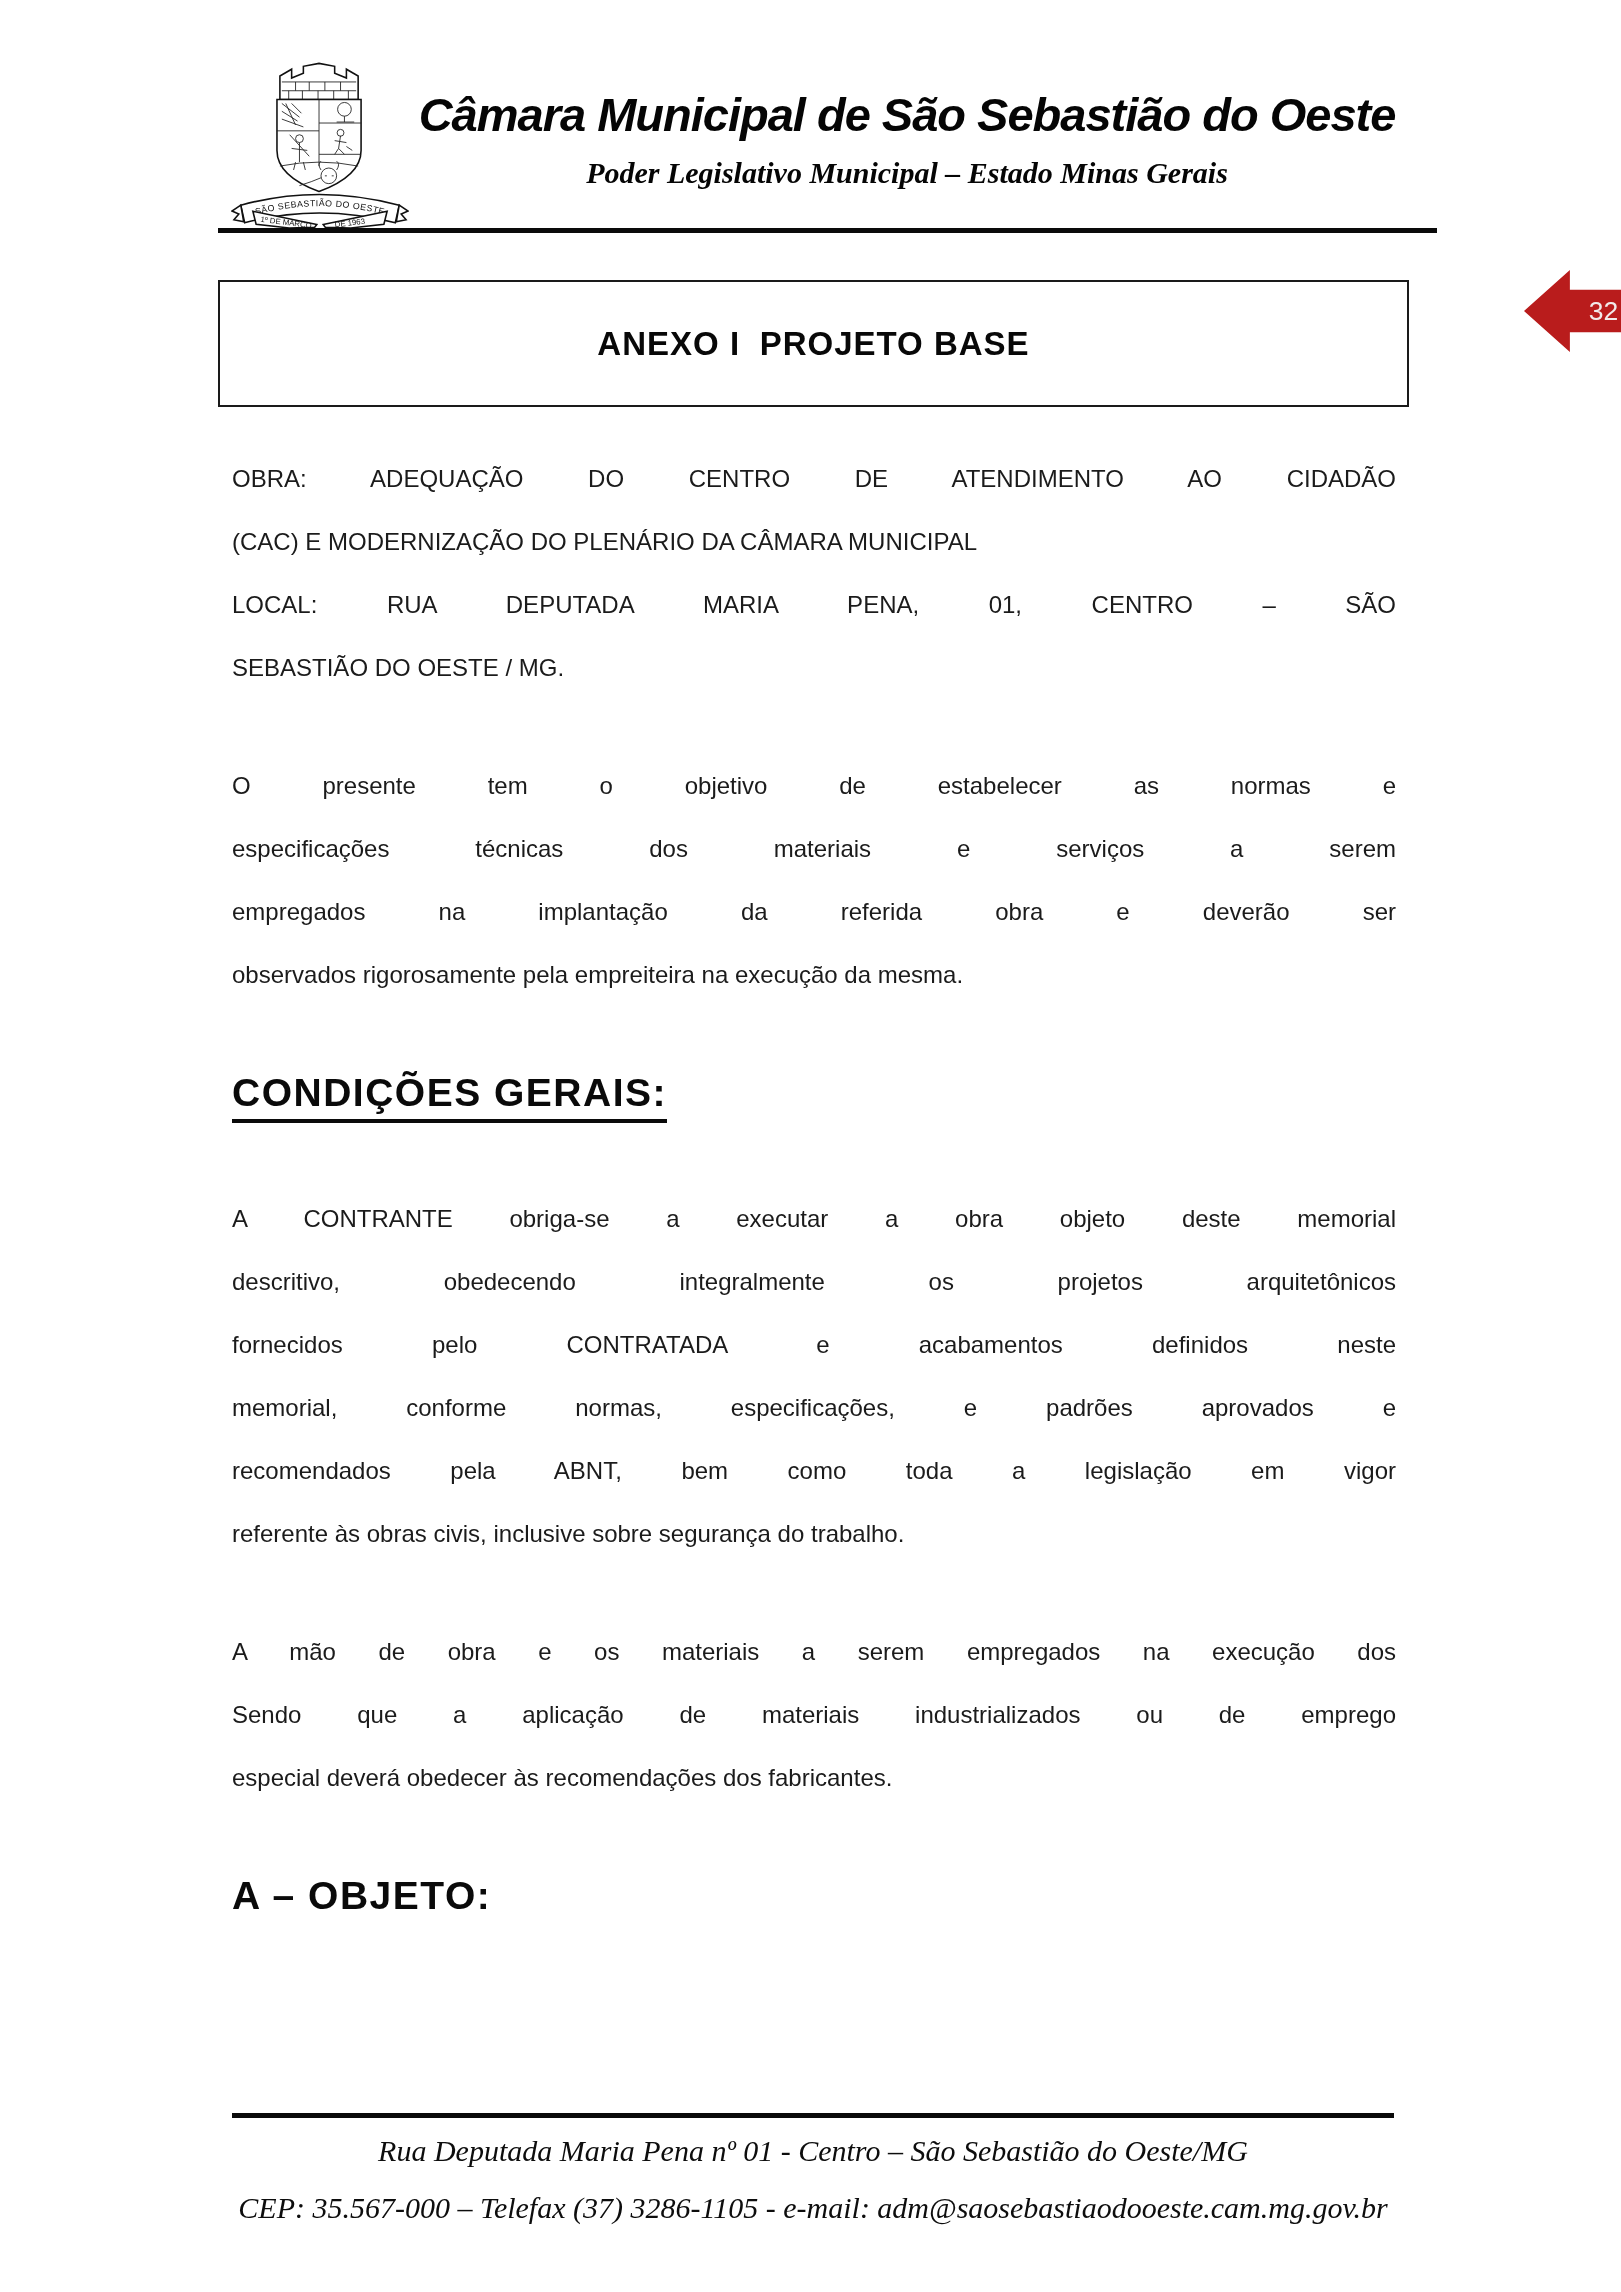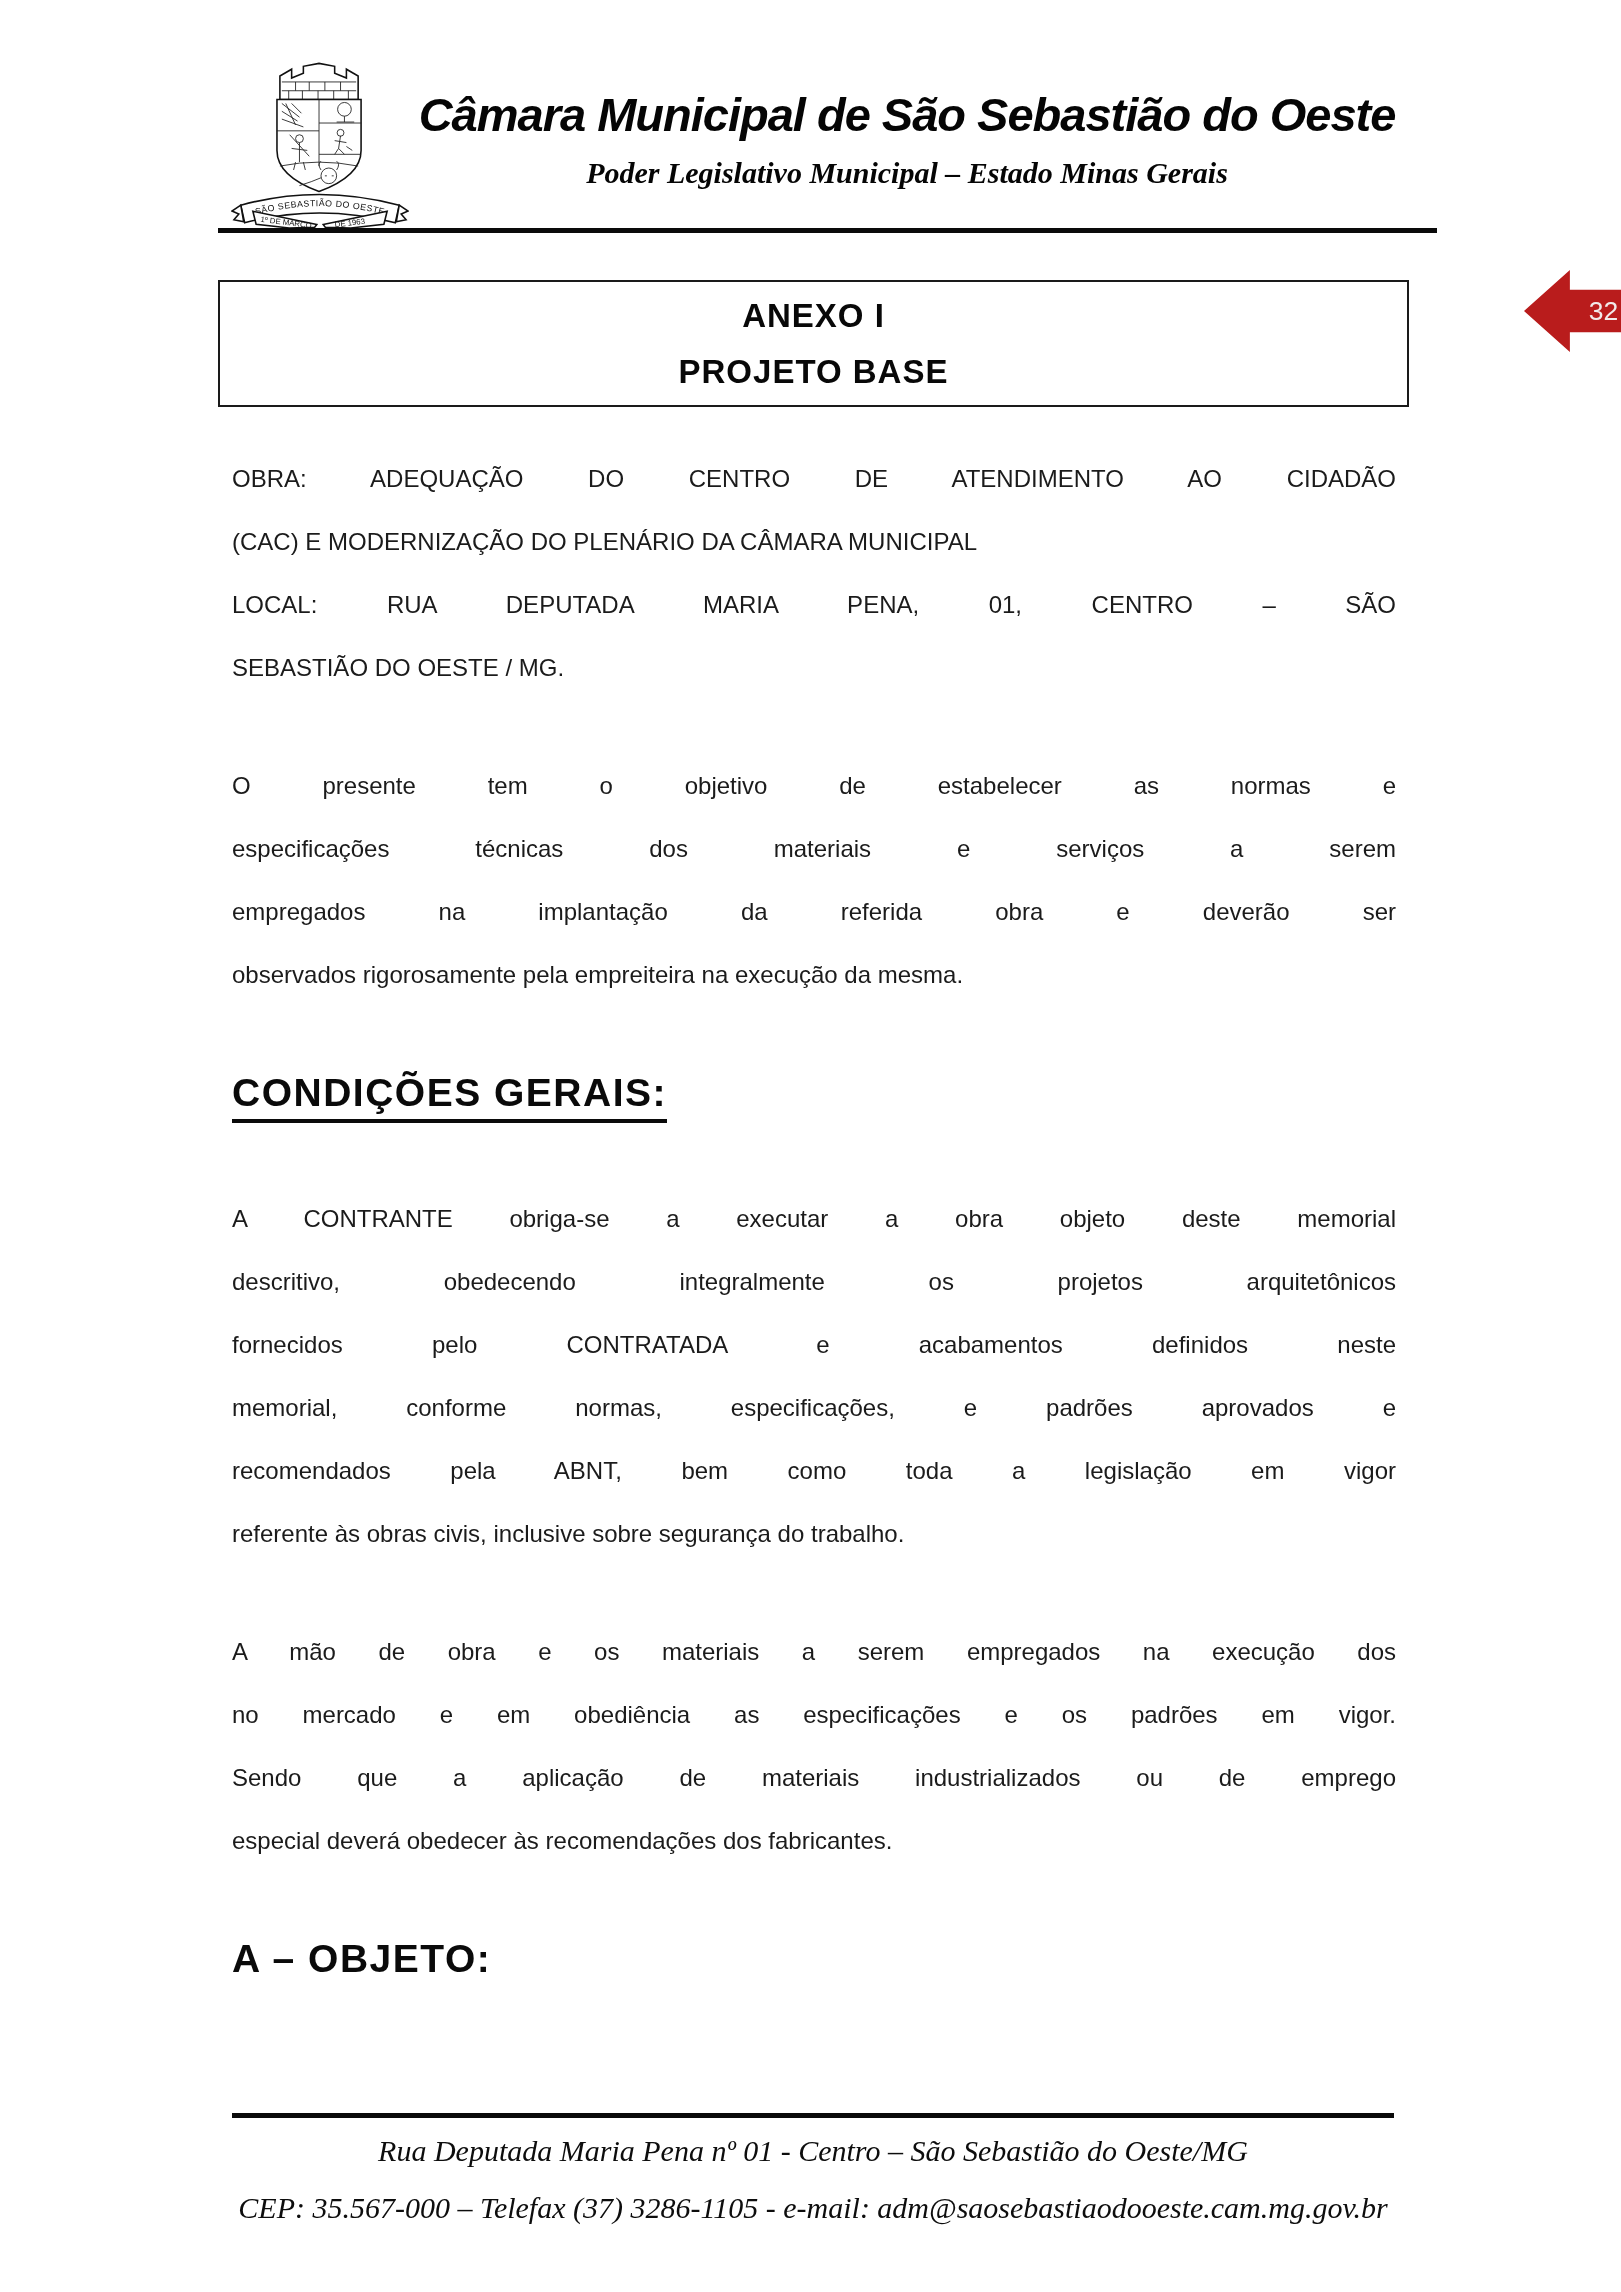--- a/index.html
+++ b/index.html
@@ -27,21 +27,21 @@
     font-style:italic;font-weight:bold;
     font-size:30px;line-height:43px;margin-top:5.9px;
     color:#050505;white-space:nowrap;
   }
   .header-rule{position:absolute;left:218px;top:228px;width:1219px;height:4.9px;background:#0a0a0a;}
 
   
   .title-box{
     position:absolute;left:218px;top:280px;width:1191px;height:127px;
     border:2px solid #1a1a1a;box-sizing:border-box;
-    display:flex;flex-direction:column;align-items:center;justify-content:center;
+    display:flex;align-items:center;justify-content:center;
     gap:19.6px;background:#fff;
   }
   .title-box-line{font-weight:bold;font-size:33px;letter-spacing:1px;color:#080808;line-height:37px;}
 
   
   .page-badge{
     position:absolute;left:1524px;top:270px;width:124px;height:82px;
     background:#b91c1c;
     -webkit-clip-path:polygon(0 50%,37% 0,37% 24%,100% 24%,100% 76%,37% 76%,37% 100%);
     clip-path:polygon(0 50%,37% 0,37% 24%,100% 24%,100% 76%,37% 76%,37% 100%);
@@ -160,21 +160,20 @@
       <div class="para">
         <div class="tline just">A CONTRANTE obriga-se a executar a obra objeto deste memorial</div>
         <div class="tline just">descritivo, obedecendo integralmente os projetos arquitetônicos</div>
         <div class="tline just">fornecidos pelo CONTRATADA e acabamentos definidos neste</div>
         <div class="tline just">memorial, conforme normas, especificações, e padrões aprovados e</div>
         <div class="tline just">recomendados pela ABNT, bem como toda a legislação em vigor</div>
         <div class="tline">referente às obras civis, inclusive sobre segurança do trabalho.</div>
       </div>
       <div class="para">
         <div class="tline just">A mão de obra e os materiais a serem empregados na execução dos</div>
-        <div class="tline just">no mercado e em obediência as especificações e os padrões em vigor.</div>
         <div class="tline just">Sendo que a aplicação de materiais industrializados ou de emprego</div>
         <div class="tline">especial deverá obedecer às recomendações dos fabricantes.</div>
       </div>
       <div class="heading"><span>A – OBJETO:</span></div>
     </div>
 
   <div class="footer-rule"></div>
   <div class="doc-footer">
     <div class="footer-line">Rua Deputada Maria Pena nº 01 - Centro – São Sebastião do Oeste/MG</div>
     <div class="footer-line">CEP: 35.567-000 – Telefax (37) 3286-1105 - e-mail: adm@saosebastiaodooeste.cam.mg.gov.br</div>

